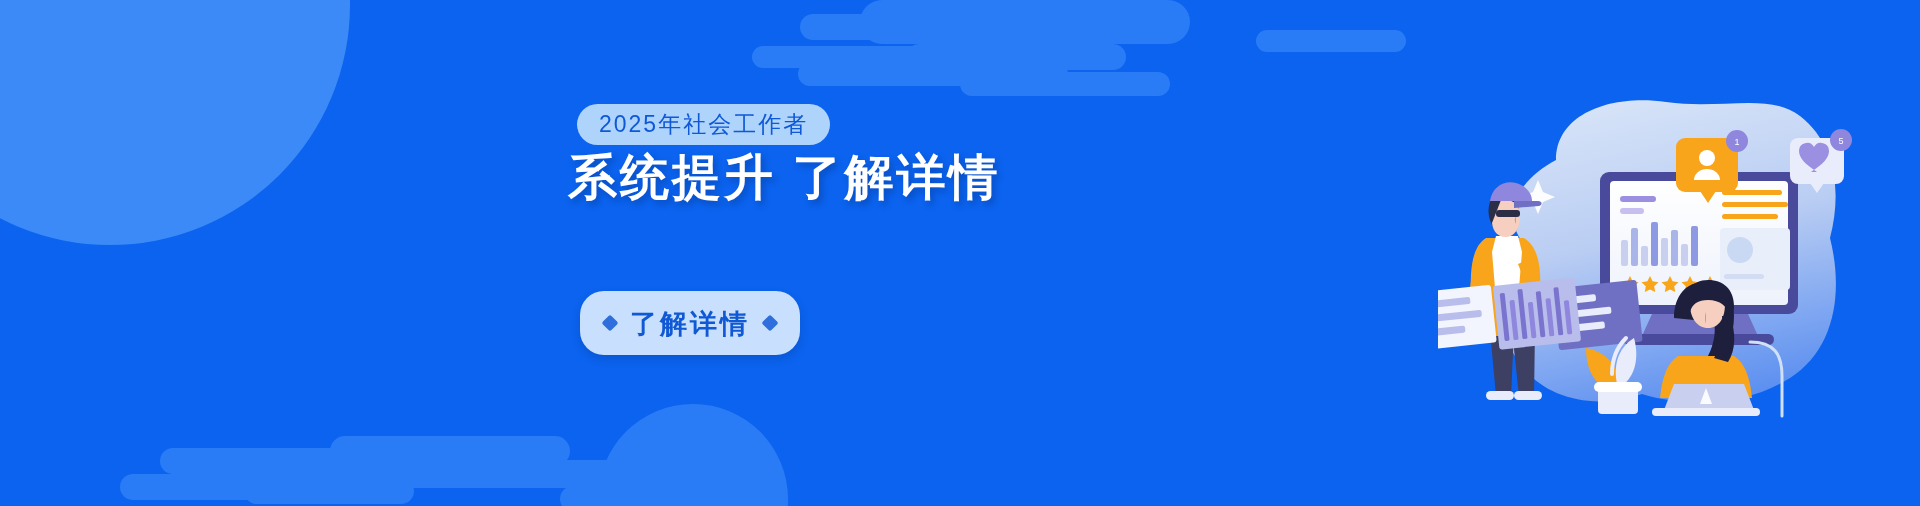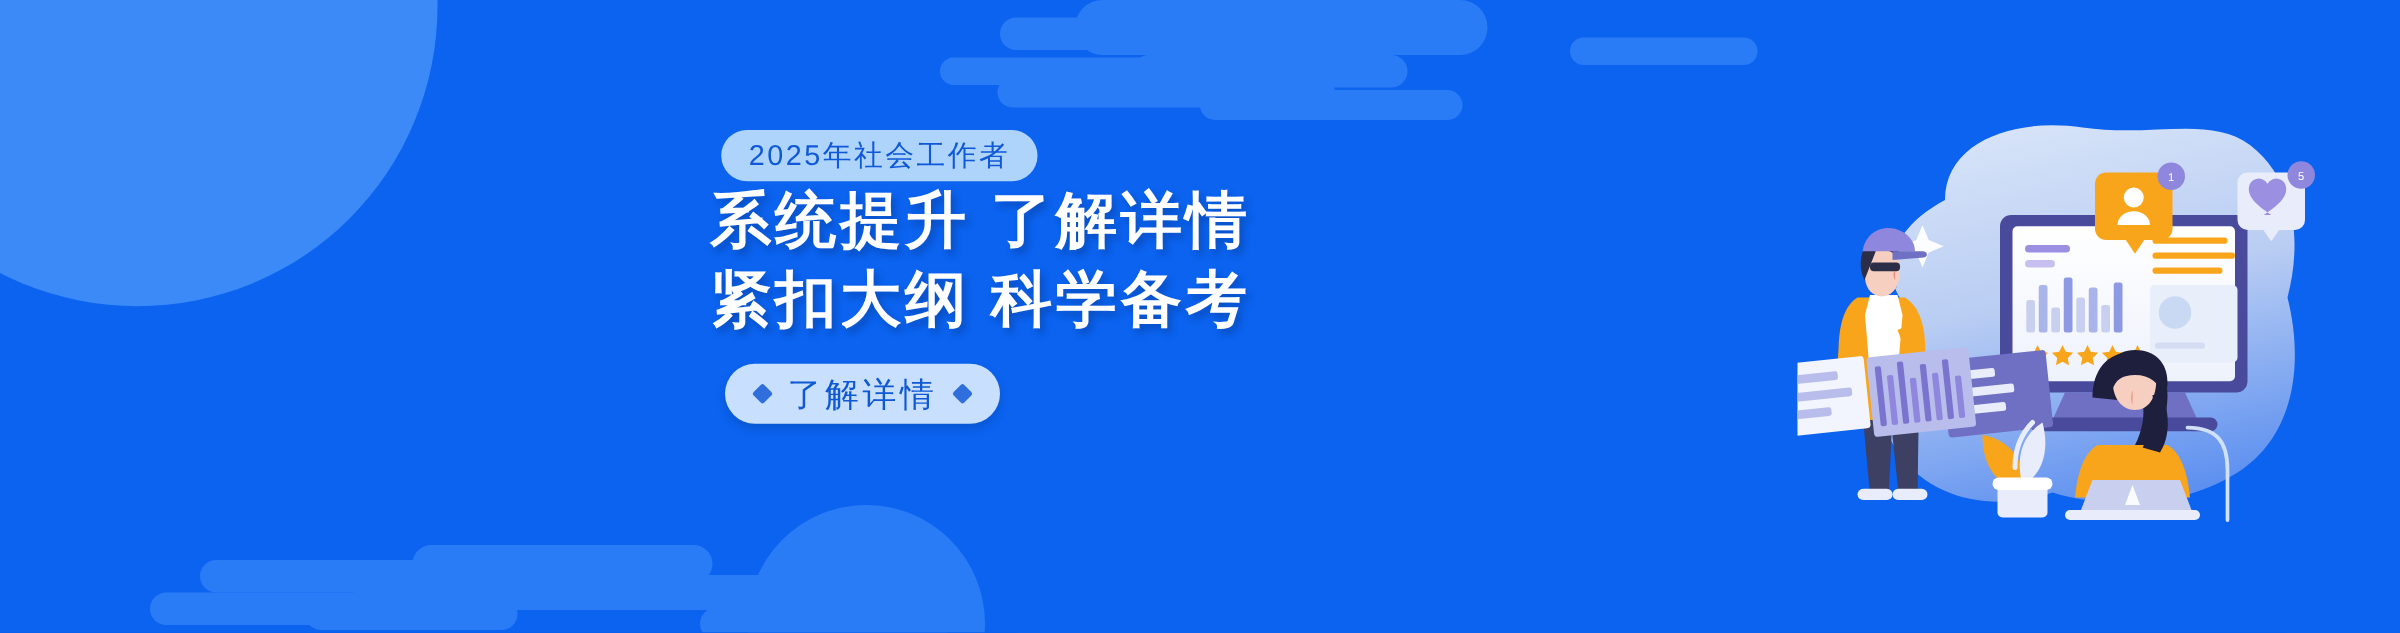--- a/index.html
+++ b/index.html
@@ -75,28 +75,28 @@
     letter-spacing:3px;
     line-height:63px;
     text-shadow:3px 4px 6px rgba(5,40,110,.35);
     white-space:nowrap;
   }
   .headline .line{display:block;}
 
   .cta{
     position:absolute;
     left:580px;top:291px;
-    height:48px;
+    height:64px;
     padding:0 24px;
     display:flex;align-items:center;gap:14px;
     border-radius:24px;
     background:#c8e0fd;
     color:#1059d4;
     font-size:27px;
-    font-weight:400;
+    font-weight:700;
     letter-spacing:3px;
     white-space:nowrap;
     box-sizing:border-box;
     box-shadow:0 4px 8px rgba(6,40,110,.22);
     cursor:pointer;
   }
   .cta .diamond{
     width:12px;height:12px;
     background:#2f6fdd;
     transform:rotate(45deg);
@@ -139,21 +139,20 @@
     <div class="bar" style="left:520px;top:460px;width:210px;height:26px;"></div>
     <div class="bar" style="left:560px;top:486px;width:200px;height:26px;"></div>
   </div>
 
   <div class="content">
 
     <div class="tag">2025年社会工作者</div>
 
     <div class="headline">
       <span class="line">系统提升 了解详情</span>
-      <span class="line">紧扣大纲 科学备考</span>
     </div>
 
     <div class="cta">
       <span class="diamond"></span>
       <span class="cta-label">了解详情</span>
       <span class="diamond"></span>
     </div>
 
   </div>
 

